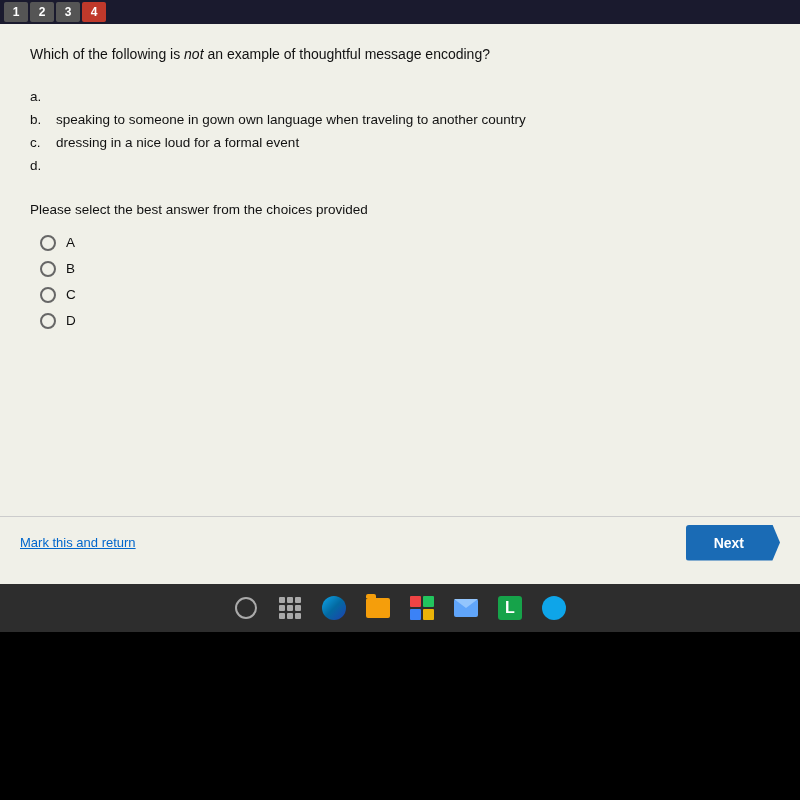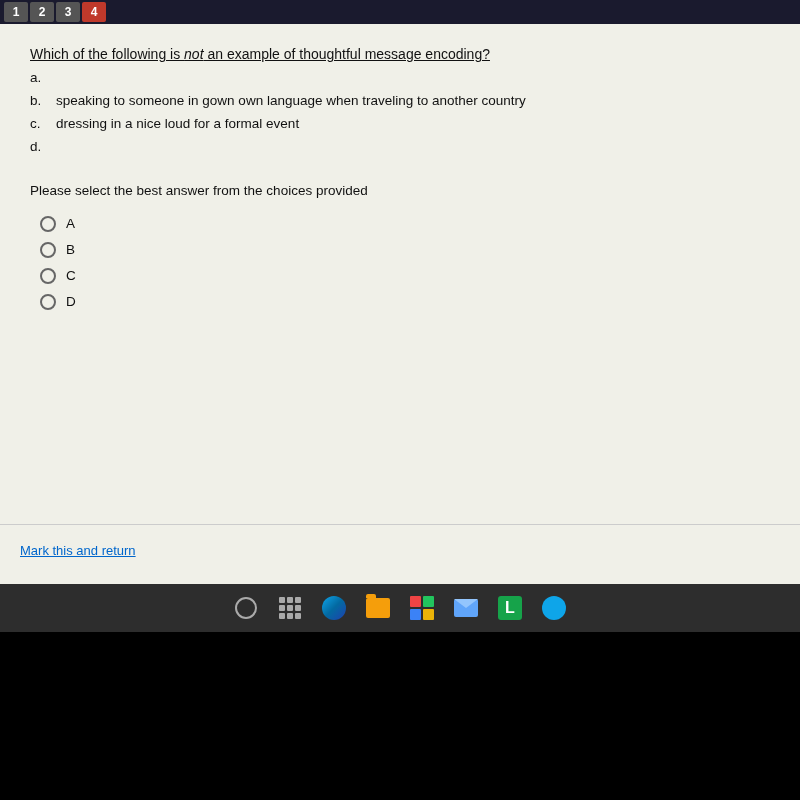--- a/index.html
+++ b/index.html
@@ -42,23 +42,22 @@
       background: #f0f0e8;
       width: 800px;
       height: 560px;
       padding: 20px 30px 15px 30px;
       position: relative;
     }
 
     .question-text {
       font-size: 14px;
       color: #111;
-      margin-bottom: 2px;
+      margin-bottom: 21px;
       line-height: 1.5;
-      text-decoration: underline;
     }
     .question-text em {
       font-style: italic;
     }
 
     .answer-list {
       list-style: none;
       margin-bottom: 20px;
     }
     .answer-list li {
@@ -100,21 +99,21 @@
       border-radius: 50%;
       border: 2px solid #666;
       background: transparent;
       cursor: pointer;
       flex-shrink: 0;
     }
 
     
     .action-bar {
       position: absolute;
-      bottom: 8px;
+      bottom: 16px;
       left: 0;
       right: 0;
       height: 52px;
       background: #f0f0e8;
       border-top: 1px solid #ccc;
       display: flex;
       align-items: center;
       justify-content: space-between;
       padding: 0 20px;
     }
@@ -314,20 +313,21 @@
       <span>C</span>
     </label>
     <label class="radio-option">
       <div class="radio-circle"></div>
       <span>D</span>
     </label>
   </div>
 
   <div class="action-bar">
     <span class="mark-return">Mark this and return</span>
+    <button class="next-btn">Next</button>
   </div>
 
 </div>
 
 <div class="taskbar">
 
   <div class="taskbar-icon">
     <div class="win-circle"></div>
   </div>
 

